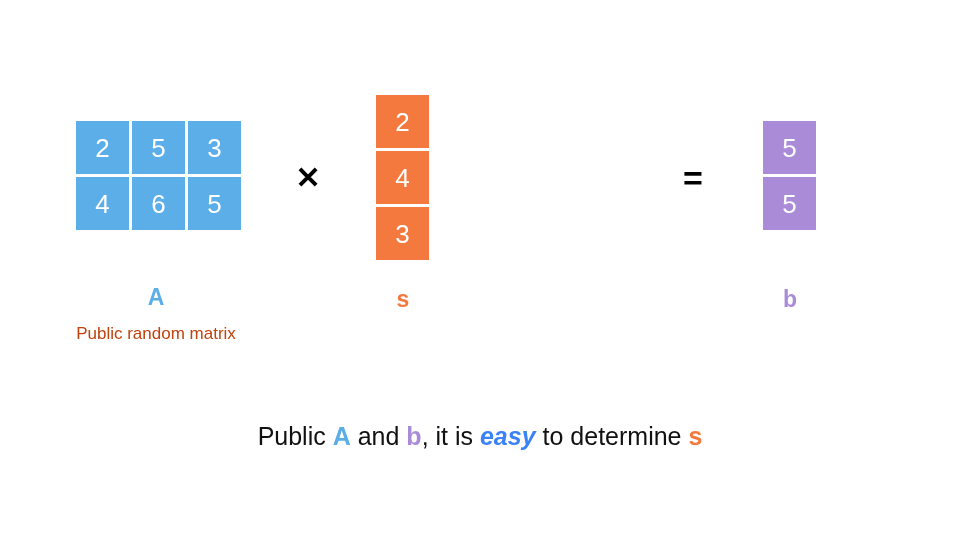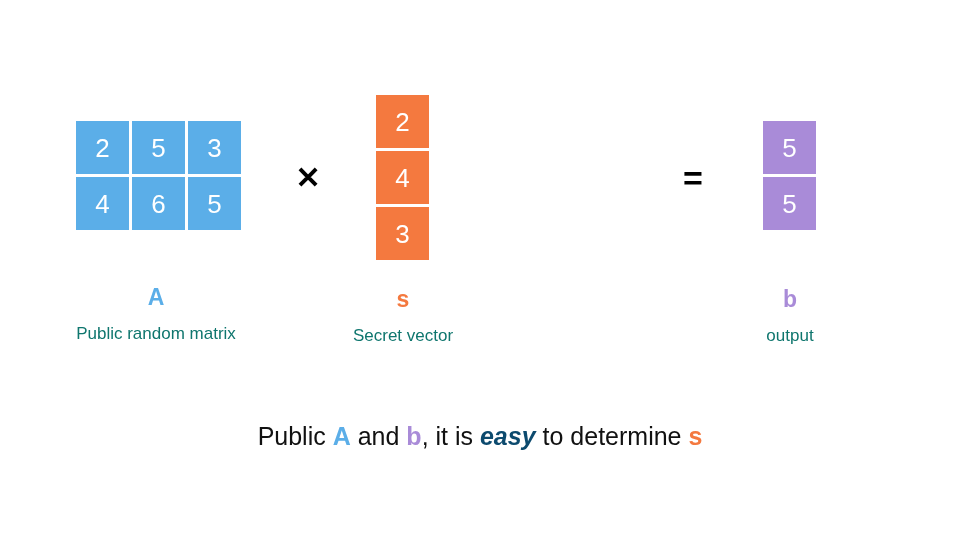--- a/index.html
+++ b/index.html
@@ -113,21 +113,21 @@
     line-height: 1;
   }
   .caption-symbol {
     font-size: 23px;
     font-weight: bold;
     display: block;
     margin-bottom: 16px;
   }
   .caption-text {
     font-size: 17px;
-    color: #0f766e;
+    color: #c2410c;
     display: block;
   }
   #caption-a { left: 56px;  top: 286px; width: 200px; }
   #caption-s { left: 303px; top: 288px; width: 200px; }
   #caption-b { left: 690px; top: 288px; width: 200px; }
 
   .sym-blue   { color: #5BAEE8; }
   .sym-orange { color: #F4793F; }
   .sym-purple { color: #A98BD8; }
 
@@ -139,21 +139,21 @@
     width: 960px;
     text-align: center;
     font-size: 25px;
     color: #111111;
     line-height: 1.2;
     white-space: nowrap;
   }
   #bottom-statement .b-blue   { color: #5BAEE8; font-weight: bold; }
   #bottom-statement .b-purple { color: #A98BD8; font-weight: bold; }
   #bottom-statement .b-orange { color: #F4793F; font-weight: bold; }
-  #bottom-statement .b-em     { font-weight: bold; font-style: italic; color: #0c4a6e; }
+  #bottom-statement .b-em     { font-weight: bold; font-style: italic; color: #3b82f6; }
 </style>
 </head>
 <body>
 
 <div id="slide">
 
   <div id="matrix-a">
     <div class="matrix-row">
       <div class="cell cell-a">2</div>
       <div class="cell cell-a">5</div>
@@ -181,23 +181,21 @@
     <div class="cell cell-b">5</div>
   </div>
 
   <div class="caption-block" id="caption-a">
     <span class="caption-symbol sym-blue">A</span>
     <span class="caption-text">Public random matrix</span>
   </div>
 
   <div class="caption-block" id="caption-s">
     <span class="caption-symbol sym-orange">s</span>
-    <span class="caption-text">Secret vector</span>
   </div>
 
   <div class="caption-block" id="caption-b">
     <span class="caption-symbol sym-purple">b</span>
-    <span class="caption-text">output</span>
   </div>
 
   <div id="bottom-statement"><span>Public </span><span class="b-blue">A</span><span> and </span><span class="b-purple">b</span><span>, it is </span><span class="b-em">easy</span><span> to determine </span><span class="b-orange">s</span></div>
 
 </div>
 
 </body></html>

